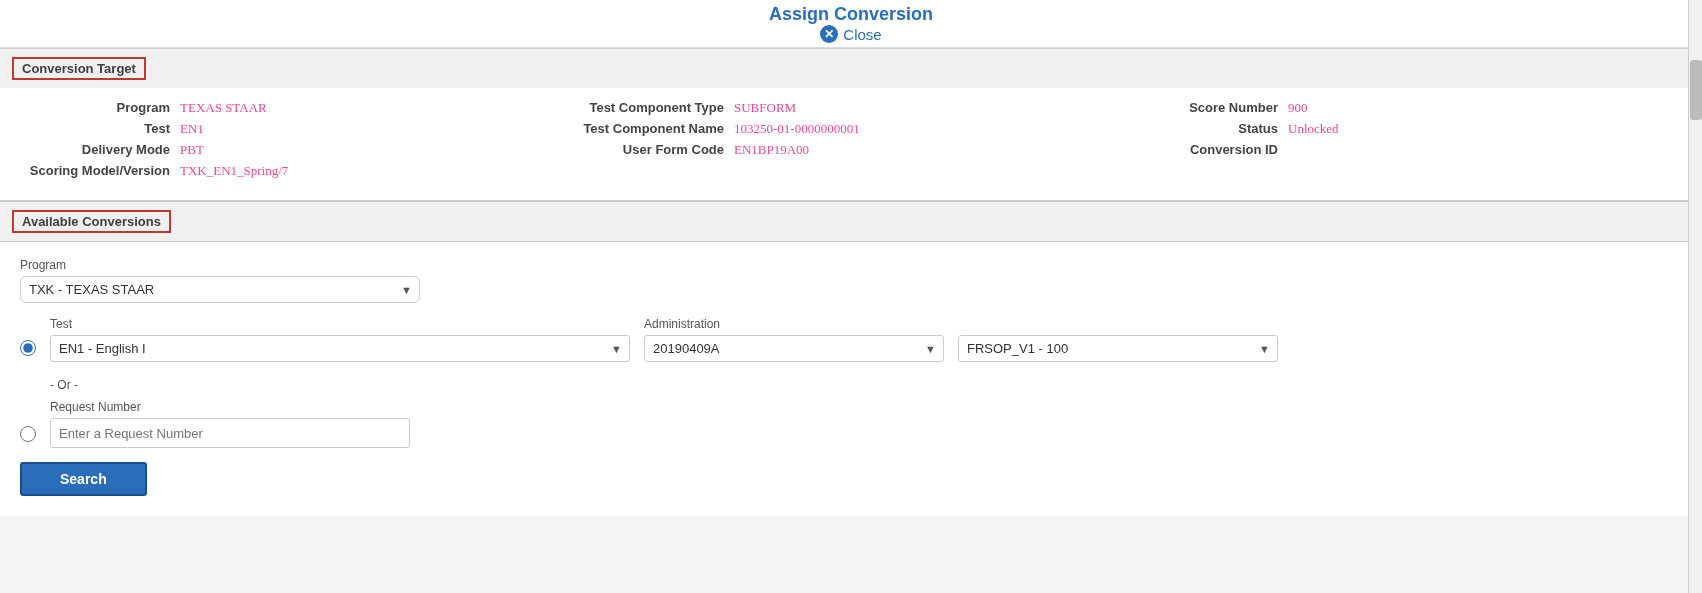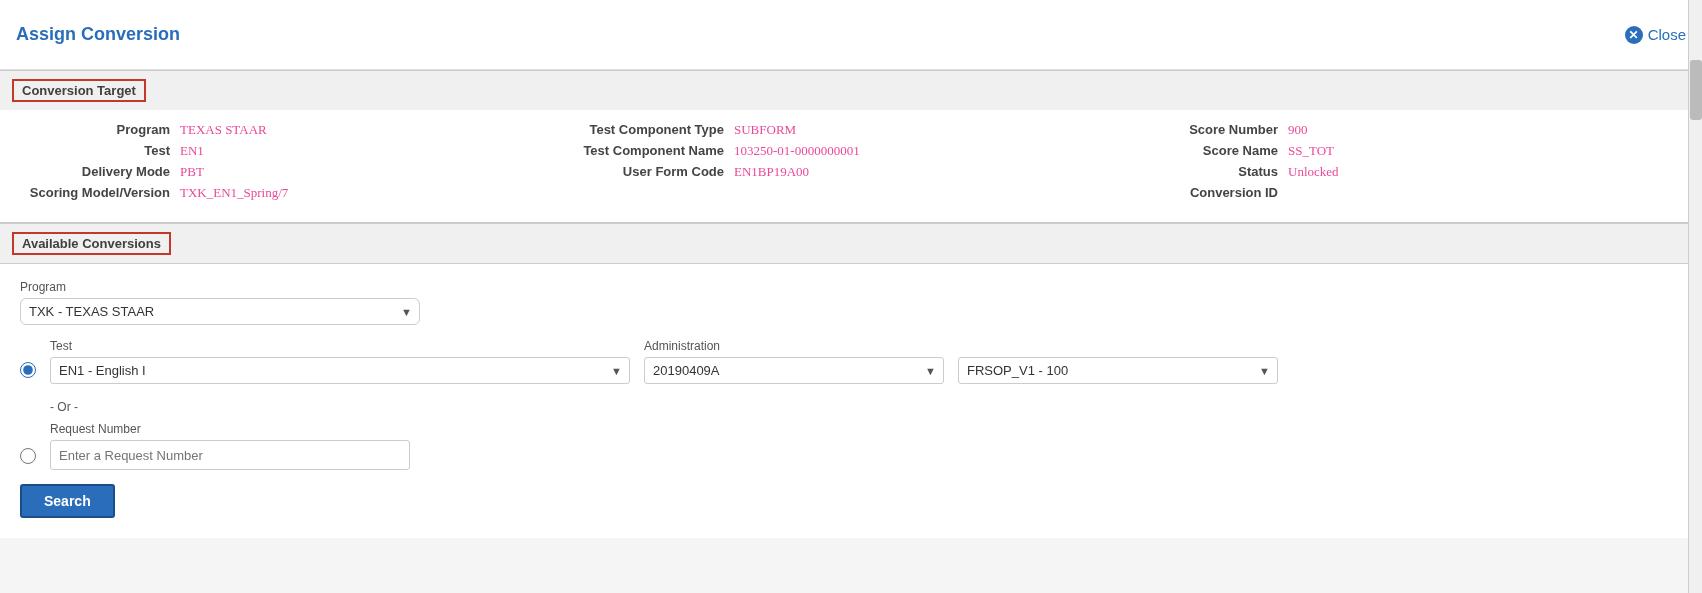--- a/index.html
+++ b/index.html
@@ -9,25 +9,26 @@
       background: #f5f5f5;
       color: #333;
       width: 1702px;
       min-height: 593px;
       overflow-x: hidden;
     }
 
     
     .header {
       display: flex;
-      justify-content: space-between;
+      justify-content: flex-end;
       align-items: center;
       background: #fff;
-      padding: 24px 16px;
+      padding: 4px 16px;
       border-bottom: 1px solid #ddd;
+      flex-direction: column;
     }
     .header-title {
       font-size: 18px;
       color: #2a6ebb;
       font-weight: bold;
     }
     .close-btn {
       display: flex;
       align-items: center;
       gap: 5px;
@@ -182,21 +183,21 @@
     .request-input {
       width: 360px;
     }
 
     .search-btn {
       display: inline-block;
       background: #2a6ebb;
       color: #fff;
       border: 2px solid #1a4e8a;
       border-radius: 3px;
-      padding: 7px 22px;
+      padding: 7px 38px;
       font-size: 14px;
       font-weight: bold;
       cursor: pointer;
       margin-top: 14px;
       margin-left: 0;
       font-family: Arial, sans-serif;
     }
 
     .scrollbar-area {
       position: fixed;
@@ -273,24 +274,20 @@
         <span class="target-row-value">EN1BP19A00</span>
       </div>
     </div>
 
     <div class="target-col">
       <div class="target-row">
         <span class="target-row-label">Score Number</span>
         <span class="target-row-value">900</span>
       </div>
       <div class="target-row">
-        <span class="target-row-label">Score Name</span>
-        <span class="target-row-value">SS_TOT</span>
-      </div>
-      <div class="target-row">
         <span class="target-row-label">Status</span>
         <span class="target-row-value">Unlocked</span>
       </div>
       <div class="target-row">
         <span class="target-row-label">Conversion ID</span>
         <span class="target-row-value"></span>
       </div>
     </div>
   </div>
 </div>

